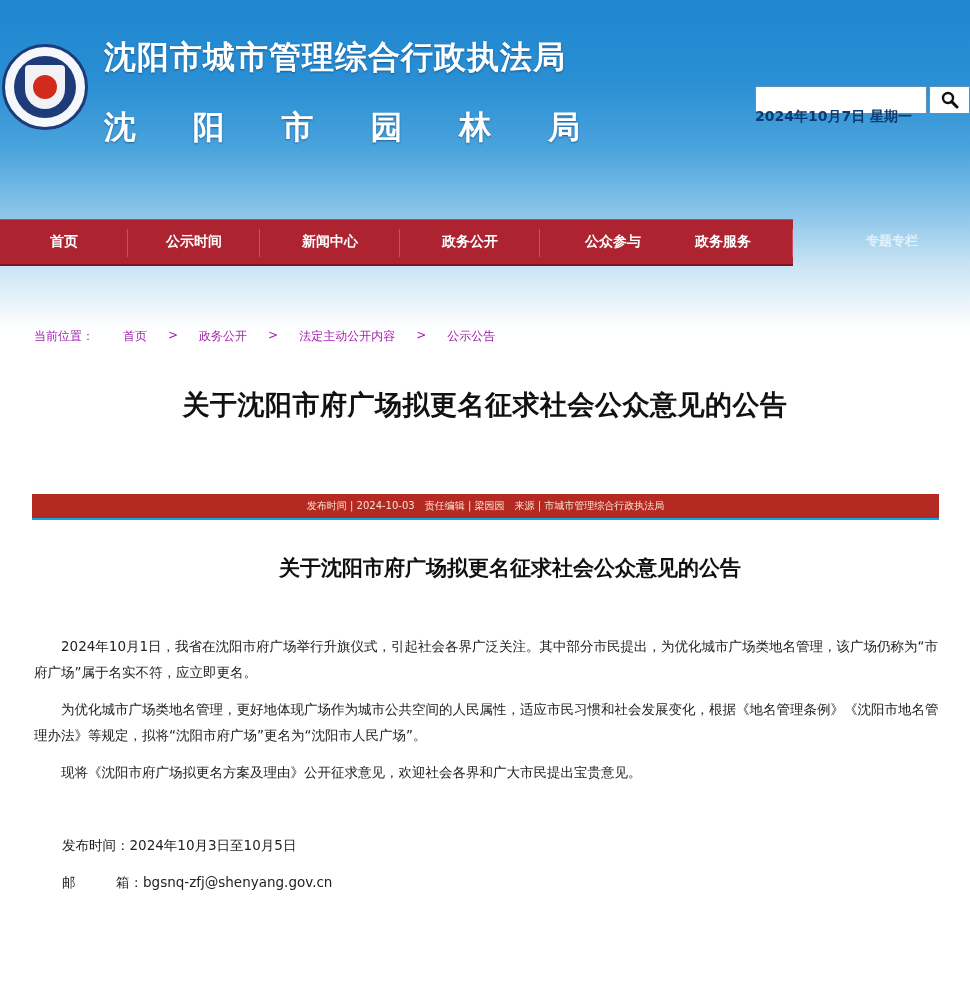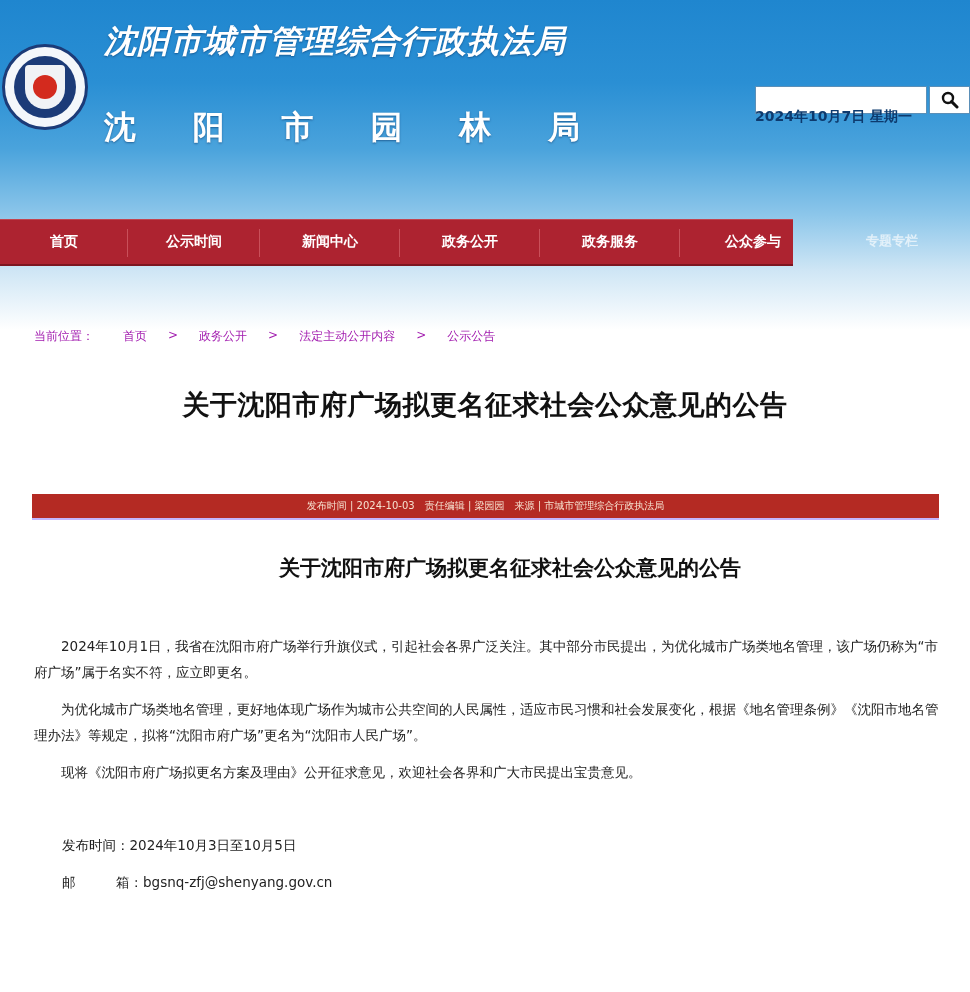--- a/index.html
+++ b/index.html
@@ -19,22 +19,22 @@
       width: 62px; height: 62px; border-radius: 50%; background: #1c3b78;
       display: flex; align-items: center; justify-content: center; position: relative;
     }
     .logo-shield {
       width: 40px; height: 44px; background: #f0f2f6; border-radius: 4px 4px 20px 20px;
       display: flex; align-items: center; justify-content: center;
     }
     .logo-sun { width: 24px; height: 24px; border-radius: 50%; background: #d32a1e; }
 
     .title-main {
-      position: absolute; left: 104px; top: 20px; font-size: 32px; font-weight: bold;
-      color: #ffffff; letter-spacing: 1px; text-shadow: 0 1px 2px rgba(0,40,90,0.5); white-space: nowrap; font-style: italic;
+      position: absolute; left: 104px; top: 36px; font-size: 32px; font-weight: bold;
+      color: #ffffff; letter-spacing: 1px; text-shadow: 0 1px 2px rgba(0,40,90,0.5); white-space: nowrap;
     }
     .title-sub {
       position: absolute; left: 104px; top: 106px; width: 476px; font-size: 32px; font-weight: bold;
       color: #ffffff; text-shadow: 0 1px 2px rgba(0,40,90,0.5);
       display: flex; justify-content: space-between;
     }
     .search-box {
       position: absolute; left: 755px; top: 86px; width: 172px; height: 28px;
       background: #ffffff; border: 1px solid #5a8fb8;
     }
@@ -70,21 +70,21 @@
     .breadcrumb .label { margin-right: 8px; }
     .breadcrumb .crumb { cursor: pointer; }
 
     .page-title {
       position: absolute; left: 0; top: 387px; width: 970px; text-align: center;
       font-size: 27px; color: #111; letter-spacing: 0.5px;
     }
 
     .meta-bar {
       position: absolute; left: 32px; top: 494px; width: 907px; height: 26px;
-      background: #b42a23; border-bottom: 2px solid #c4b5fd;
+      background: #b42a23; border-bottom: 2px solid #0ea5e9;
       display: flex; align-items: center; justify-content: center; gap: 10px;
       color: #f6e2d0; font-size: 10px; white-space: nowrap;
     }
 
     .article-title {
       position: absolute; left: 0; top: 554px; width: 1020px; text-align: center;
       font-size: 21px; color: #111;
     }
 
     .article-body {
@@ -139,26 +139,26 @@
       <i class="sep"></i>
   </div>
   <div class="nav-item" style="width:140px;">
     <span>新闻中心</span>
       <i class="sep"></i>
   </div>
   <div class="nav-item" style="width:140px;">
     <span>政务公开</span>
       <i class="sep"></i>
   </div>
+  <div class="nav-item" style="width:113px; justify-content:flex-end; padding-right:12px;">
+    <span>公众参与</span>
+  </div>
   <div class="nav-item" style="width:140px;">
     <span>政务服务</span>
       <i class="sep"></i>
-  </div>
-  <div class="nav-item" style="width:113px; justify-content:flex-end; padding-right:12px;">
-    <span>公众参与</span>
   </div>
 </nav>
 <div class="nav-extra">专题专栏</div>
 
 <div class="breadcrumb">
   <span class="label">当前位置：</span>
   <span class="crumb">首页</span>
   <span>&gt;</span>
   <span class="crumb">政务公开</span>
   <span>&gt;</span>

